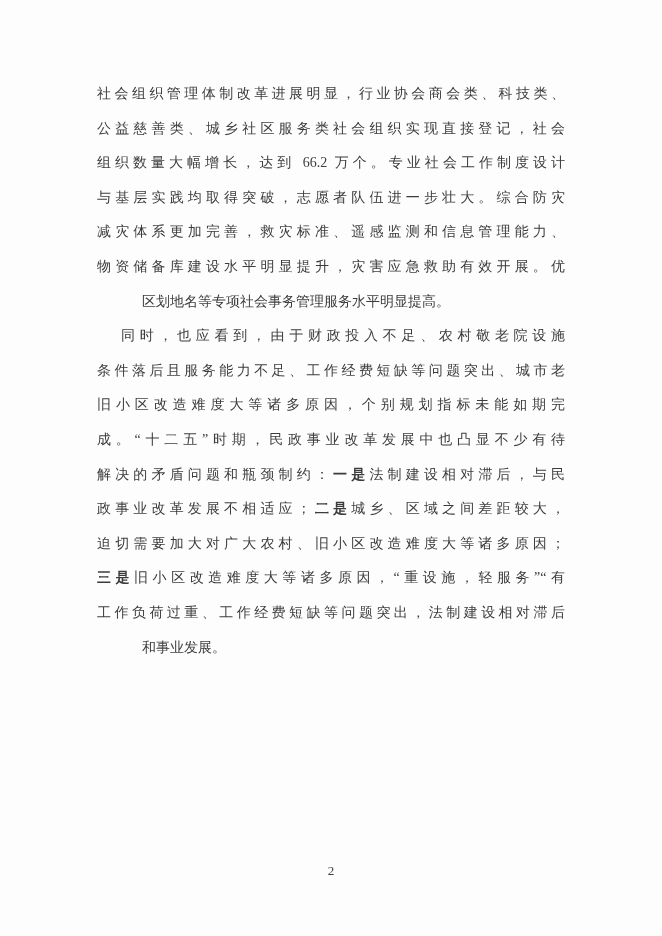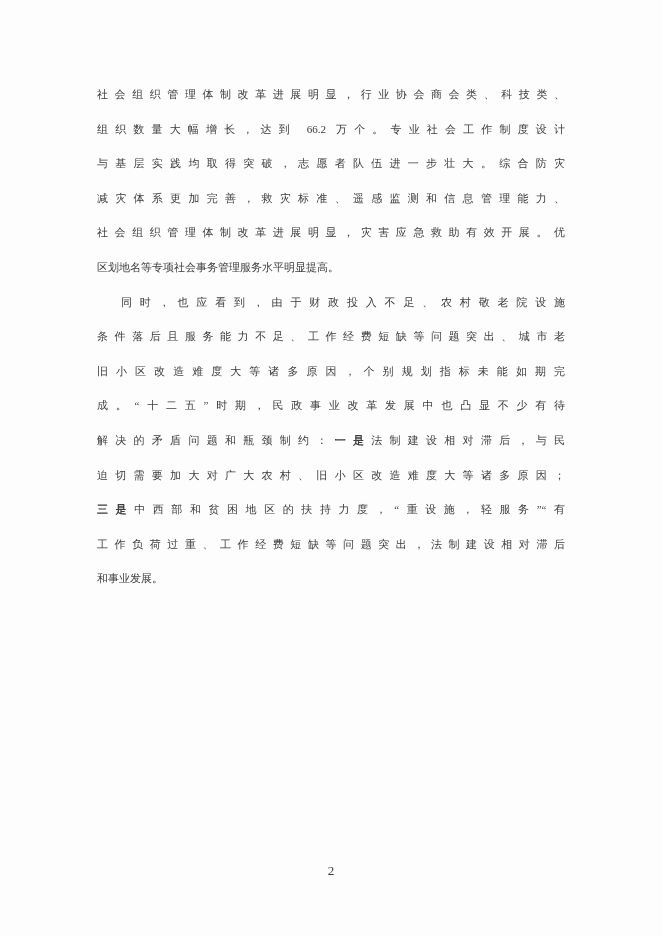--- a/index.html
+++ b/index.html
@@ -11,64 +11,66 @@
     overflow: hidden;
   }
   .page {
     position: absolute; inset: 0;
     background: #fdfdfd;
   }
   .textblock {
     position: absolute;
     left: 97px; top: 77px; width: 468px;
     color: #3c3c3c;
-    font-size: 11px;
+    font-size: 14px;
     line-height: 34.6px;
   }
   .line {
     text-align: justify;
     text-align-last: justify;
     text-justify: inter-character;
     height: 34.6px;
   }
   .line.indent { text-indent: 24px; font-family: Liberation Serif, serif; }
-  .line.para-end { text-align-last: left; }
+  .line.para-end { text-align-last: left; margin-left: 45px; }
   .bold { font-weight: 700; }
   .page-number {
     position: absolute;
     top: 863px; left: 0; width: 662px;
     text-align: center;
     font-size: 13px;
     line-height: 16px;
     color: #3c3c3c;
   }
 </style>
 </head>
 <body>
 
 <div class="page">
   <div class="textblock">
 
     <div>
       <div class="line"><span>社会组织管理体制改革进展明显，行业协会商会类、科技类、</span><span class="bold"></span><span></span></div>
+      <div class="line"><span>公益慈善类、城乡社区服务类社会组织实现直接登记，社会</span><span class="bold"></span><span></span></div>
       <div class="line"><span>组织数量大幅增长，达到 66.2 万个。专业社会工作制度设计</span><span class="bold"></span><span></span></div>
       <div class="line"><span>与基层实践均取得突破，志愿者队伍进一步壮大。综合防灾</span><span class="bold"></span><span></span></div>
       <div class="line"><span>减灾体系更加完善，救灾标准、遥感监测和信息管理能力、</span><span class="bold"></span><span></span></div>
-      <div class="line"><span>社会组织管理体制改革进展明显，灾害应急救助有效开展。优</span><span class="bold"></span><span></span></div>
+      <div class="line"><span>物资储备库建设水平明显提升，灾害应急救助有效开展。优</span><span class="bold"></span><span></span></div>
       <div class="line para-end"><span>区划地名等专项社会事务管理服务水平明显提高。</span><span class="bold"></span><span></span></div>
     </div>
 
     <div>
       <div class="line indent"><span>同时，也应看到，由于财政投入不足、农村敬老院设施</span><span class="bold"></span><span></span></div>
       <div class="line"><span>条件落后且服务能力不足、工作经费短缺等问题突出、城市老</span><span class="bold"></span><span></span></div>
       <div class="line"><span>旧小区改造难度大等诸多原因，个别规划指标未能如期完</span><span class="bold"></span><span></span></div>
       <div class="line"><span>成。“十二五”时期，民政事业改革发展中也凸显不少有待</span><span class="bold"></span><span></span></div>
       <div class="line"><span>解决的矛盾问题和瓶颈制约：</span><span class="bold">一是</span><span>法制建设相对滞后，与民</span></div>
+      <div class="line"><span>政事业改革发展不相适应；</span><span class="bold">二是</span><span>城乡、区域之间差距较大，</span></div>
       <div class="line"><span>迫切需要加大对广大农村、旧小区改造难度大等诸多原因；</span><span class="bold"></span><span></span></div>
-      <div class="line"><span></span><span class="bold">三是</span><span>中西部和贫困地区的扶持力度，“重设施，轻服务”“有</span></div>
+      <div class="line"><span></span><span class="bold">三是</span><span>旧小区改造难度大等诸多原因，“重设施，轻服务”“有</span></div>
       <div class="line"><span>工作负荷过重、工作经费短缺等问题突出，法制建设相对滞后</span><span class="bold"></span><span></span></div>
       <div class="line para-end"><span>和事业发展。</span><span class="bold"></span><span></span></div>
     </div>
 
   </div>
 
   <div class="page-number">2</div>
 </div>
 
 </body></html>

